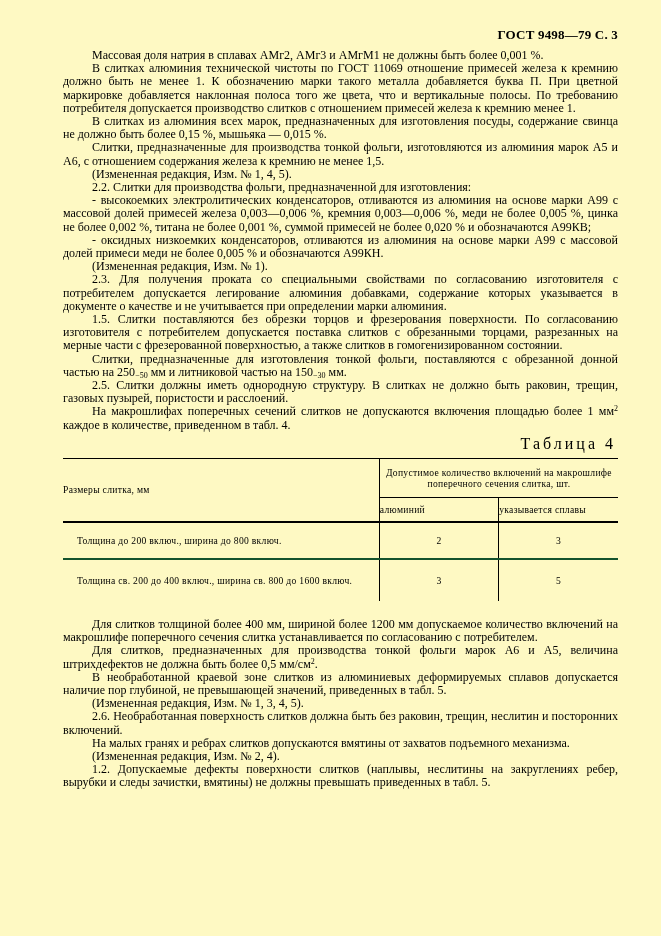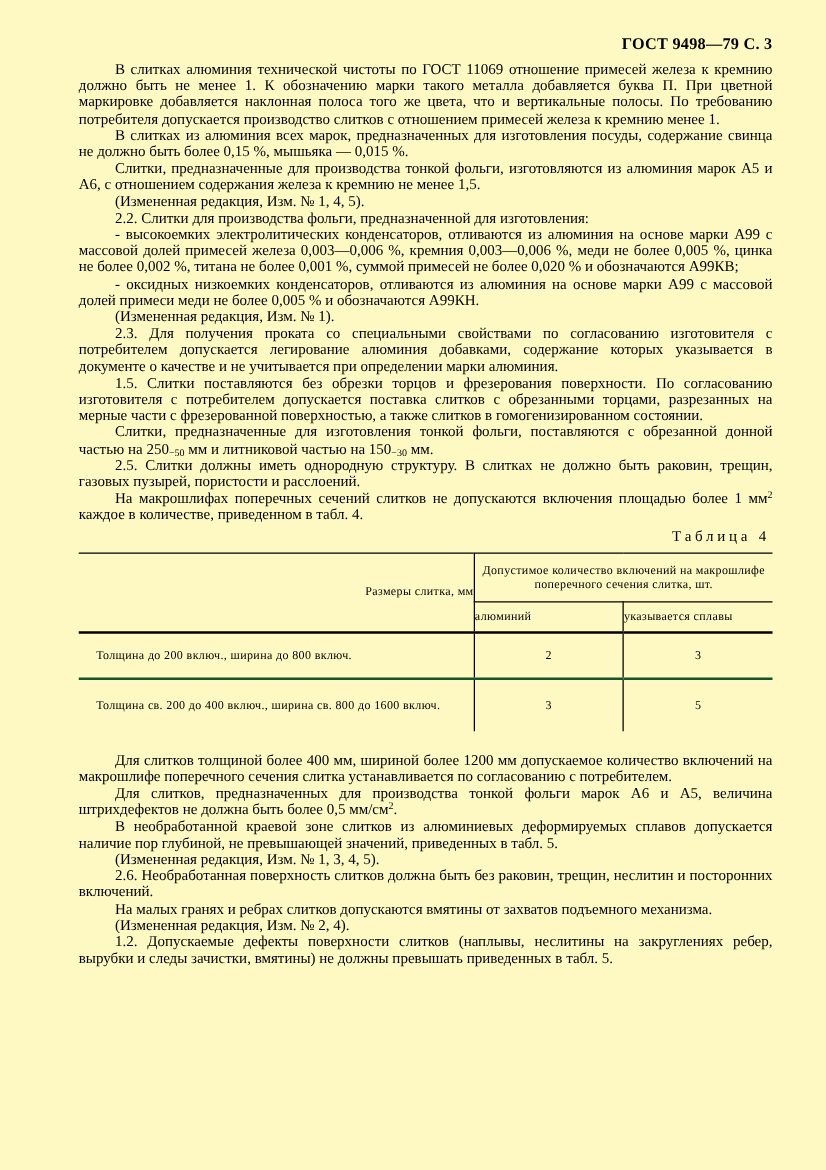--- a/index.html
+++ b/index.html
@@ -29,38 +29,38 @@
     line-height:13.2px;
     text-align:justify;
     text-indent:29px;
   }
   .para.bold{font-weight:normal;}
   .para sub{font-size:8px;line-height:0;vertical-align:-2px;}
   .para sup{font-size:8px;line-height:0;vertical-align:4px;}
   .table-label{
     margin:3px 2px 0 0;
     text-align:right;
-    font-size:12px;
+    font-size:16px;
     letter-spacing:3px;
   }
   table.gost{
     width:555px;
     margin-top:5px;
     border-collapse:collapse;
     table-layout:fixed;
     font-size:9.6px;
     letter-spacing:0.3px;
     border-top:1.5px solid #000;
   }
   table.gost td{padding:0;vertical-align:middle;}
   .col-size{width:57%;}
   .col-al{width:21.5%;}
   .col-alloy{width:21.5%;}
   td.h-size{
-    text-align:right;
+    text-align:left;
     border-bottom:2.5px solid #000;
   }
   td.h-group{
     text-align:center;
     height:38px;
     padding:2px 14px;
     border-left:1.5px solid #000;
     border-bottom:1px solid #000;
   }
   tr.sub-row td{
@@ -83,20 +83,21 @@
 </head>
 <body>
 
 <div class="page">
 
   <div class="doc-header">ГОСТ 9498—79 С. 3</div>
 
   <div class="content">
 
     <div id="pre-paragraphs">
+        <p class="para">Массовая доля натрия в сплавах АМг2, АМг3 и АМгМ1 не должны быть более 0,001 %.</p>
         <p class="para">В слитках алюминия технической чистоты по ГОСТ 11069 отношение примесей железа к кремнию должно быть не менее 1. К обозначению марки такого металла добавляется буква П. При цветной маркировке добавляется наклонная полоса того же цвета, что и вертикальные полосы. По требованию потребителя допускается производство слитков с отношением примесей железа к кремнию менее 1.</p>
         <p class="para">В слитках из алюминия всех марок, предназначенных для изготовления посуды, содержание свинца не должно быть более 0,15 %, мышьяка — 0,015 %.</p>
         <p class="para">Слитки, предназначенные для производства тонкой фольги, изготовляются из алюминия марок А5 и А6, с отношением содержания железа к кремнию не менее 1,5.</p>
         <p class="para bold">(Измененная редакция, Изм. № 1, 4, 5).</p>
         <p class="para">2.2. Слитки для производства фольги, предназначенной для изготовления:</p>
         <p class="para">- высокоемких электролитических конденсаторов, отливаются из алюминия на основе марки А99 с массовой долей примесей железа 0,003—0,006 %, кремния 0,003—0,006 %, меди не более 0,005 %, цинка не более 0,002 %, титана не более 0,001 %, суммой примесей не более 0,020 % и обозначаются А99КВ;</p>
         <p class="para">- оксидных низкоемких конденсаторов, отливаются из алюминия на основе марки А99 с массовой долей примеси меди не более 0,005 % и обозначаются А99КН.</p>
         <p class="para bold">(Измененная редакция, Изм. № 1).</p>
         <p class="para">2.3. Для получения проката со специальными свойствами по согласованию изготовителя с потребителем допускается легирование алюминия добавками, содержание которых указывается в документе о качестве и не учитывается при определении марки алюминия.</p>
         <p class="para">1.5. Слитки поставляются без обрезки торцов и фрезерования поверхности. По согласованию изготовителя с потребителем допускается поставка слитков с обрезанными торцами, разрезанных на мерные части с фрезерованной поверхностью, а также слитков в гомогенизированном состоянии.</p>

